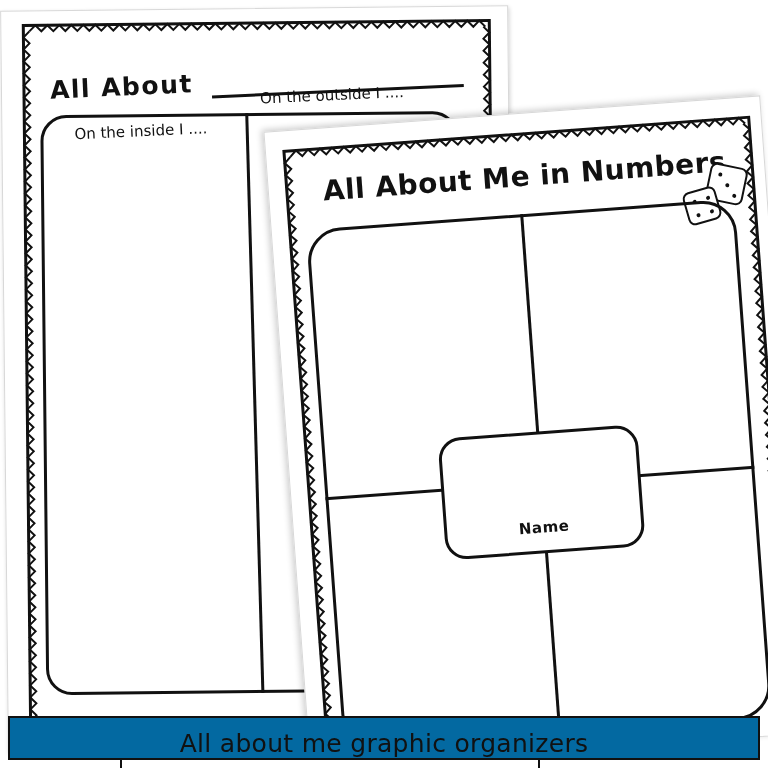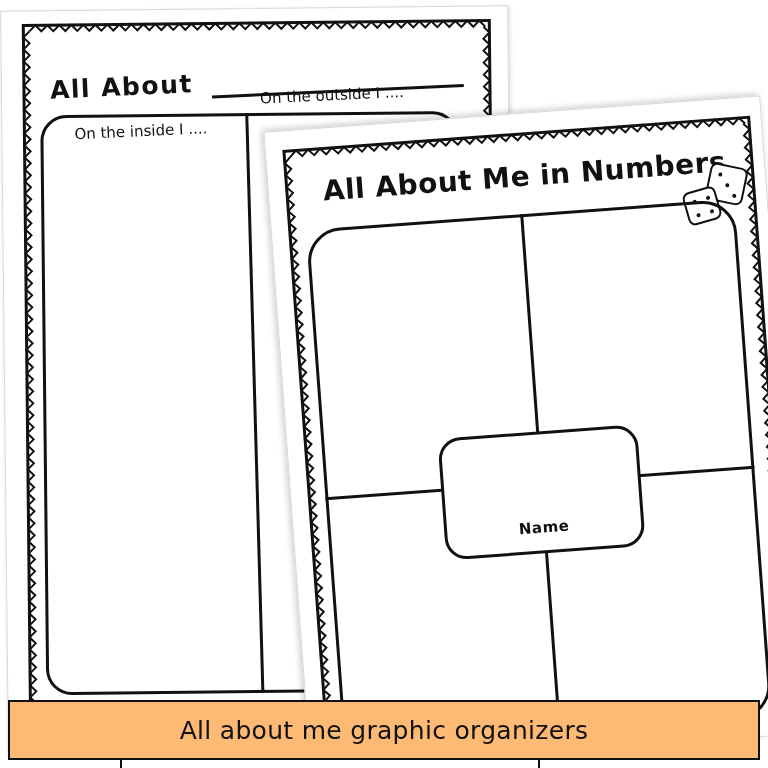--- a/index.html
+++ b/index.html
@@ -201,26 +201,26 @@
     border-radius: 50%;
     background: #111;
   }
 
   
   #caption {
     position: absolute;
     left: 8px;
     bottom: 8px;
     width: 752px;
-    height: 60px;
-    background: #fdba74;
+    height: 44px;
+    background: #0369a1;
     border: 2.5px solid #111;
     box-sizing: border-box;
     display: flex;
-    align-items: center;
+    align-items: flex-end;
     justify-content: center;
   }
   #caption .cap-text {
     font-family: "DejaVu Sans", sans-serif;
     font-size: 25px;
     letter-spacing: 0.3px;
     color: #111;
   }
   
   .page-edge {

